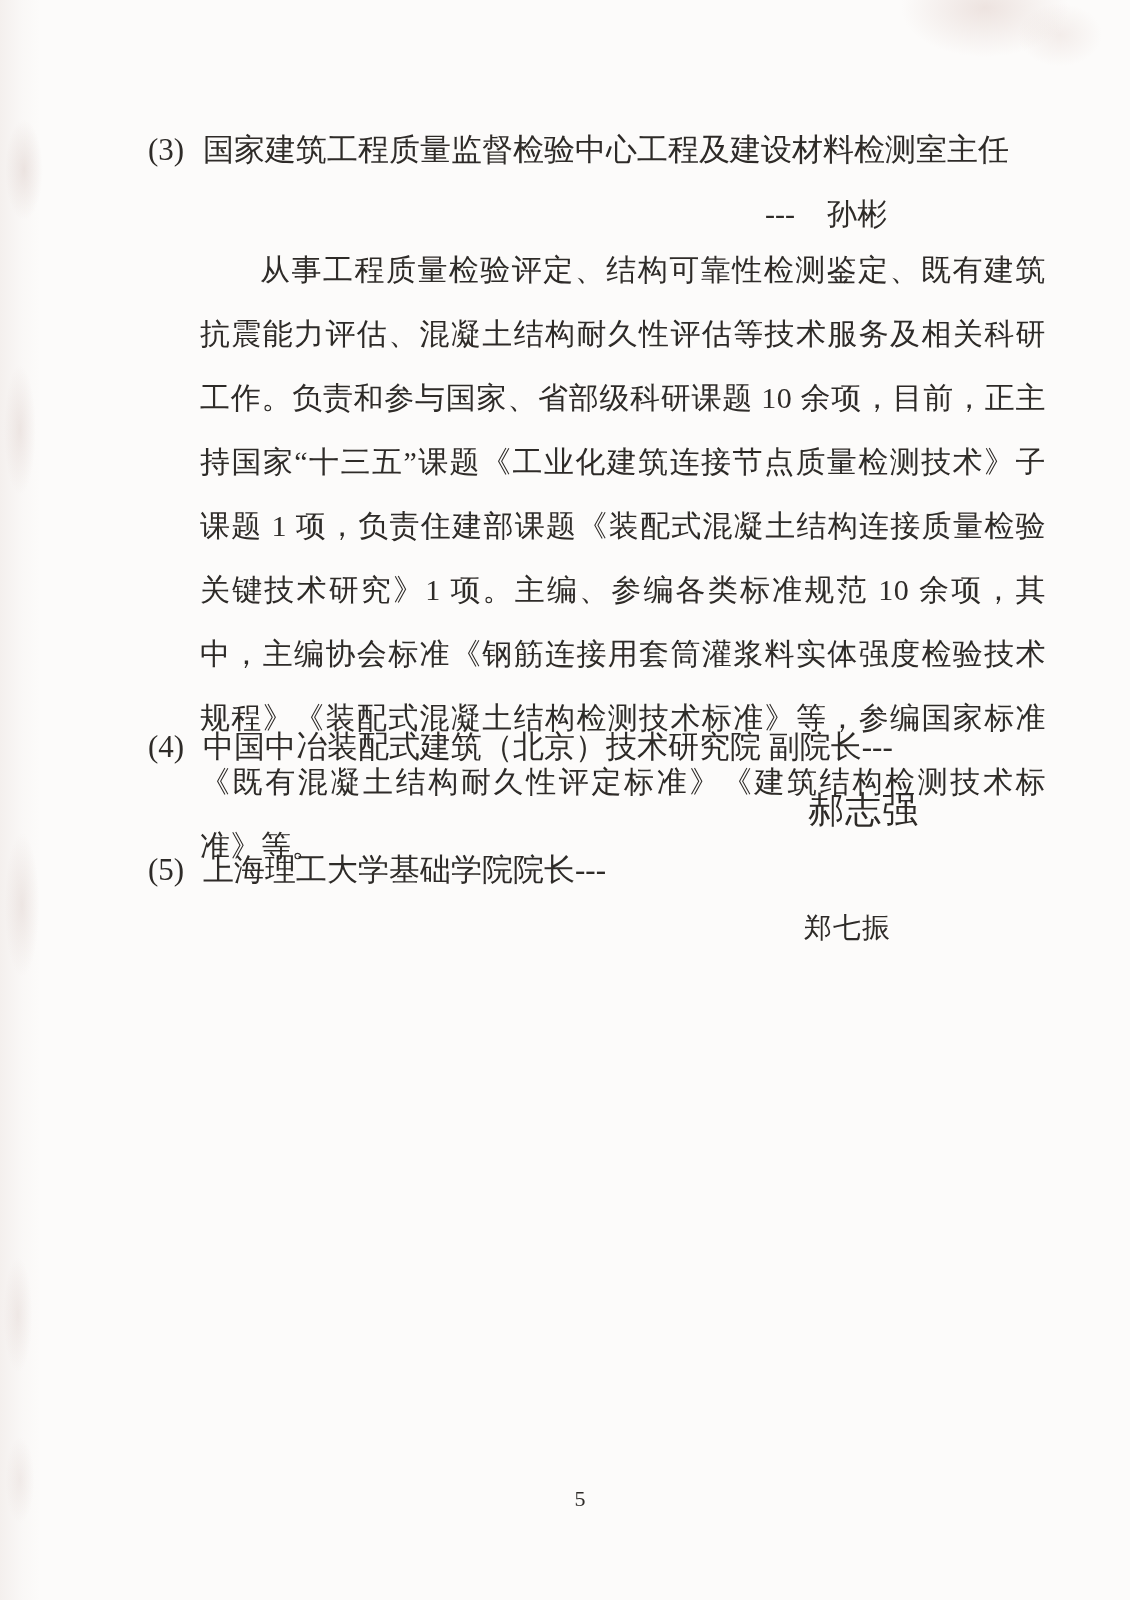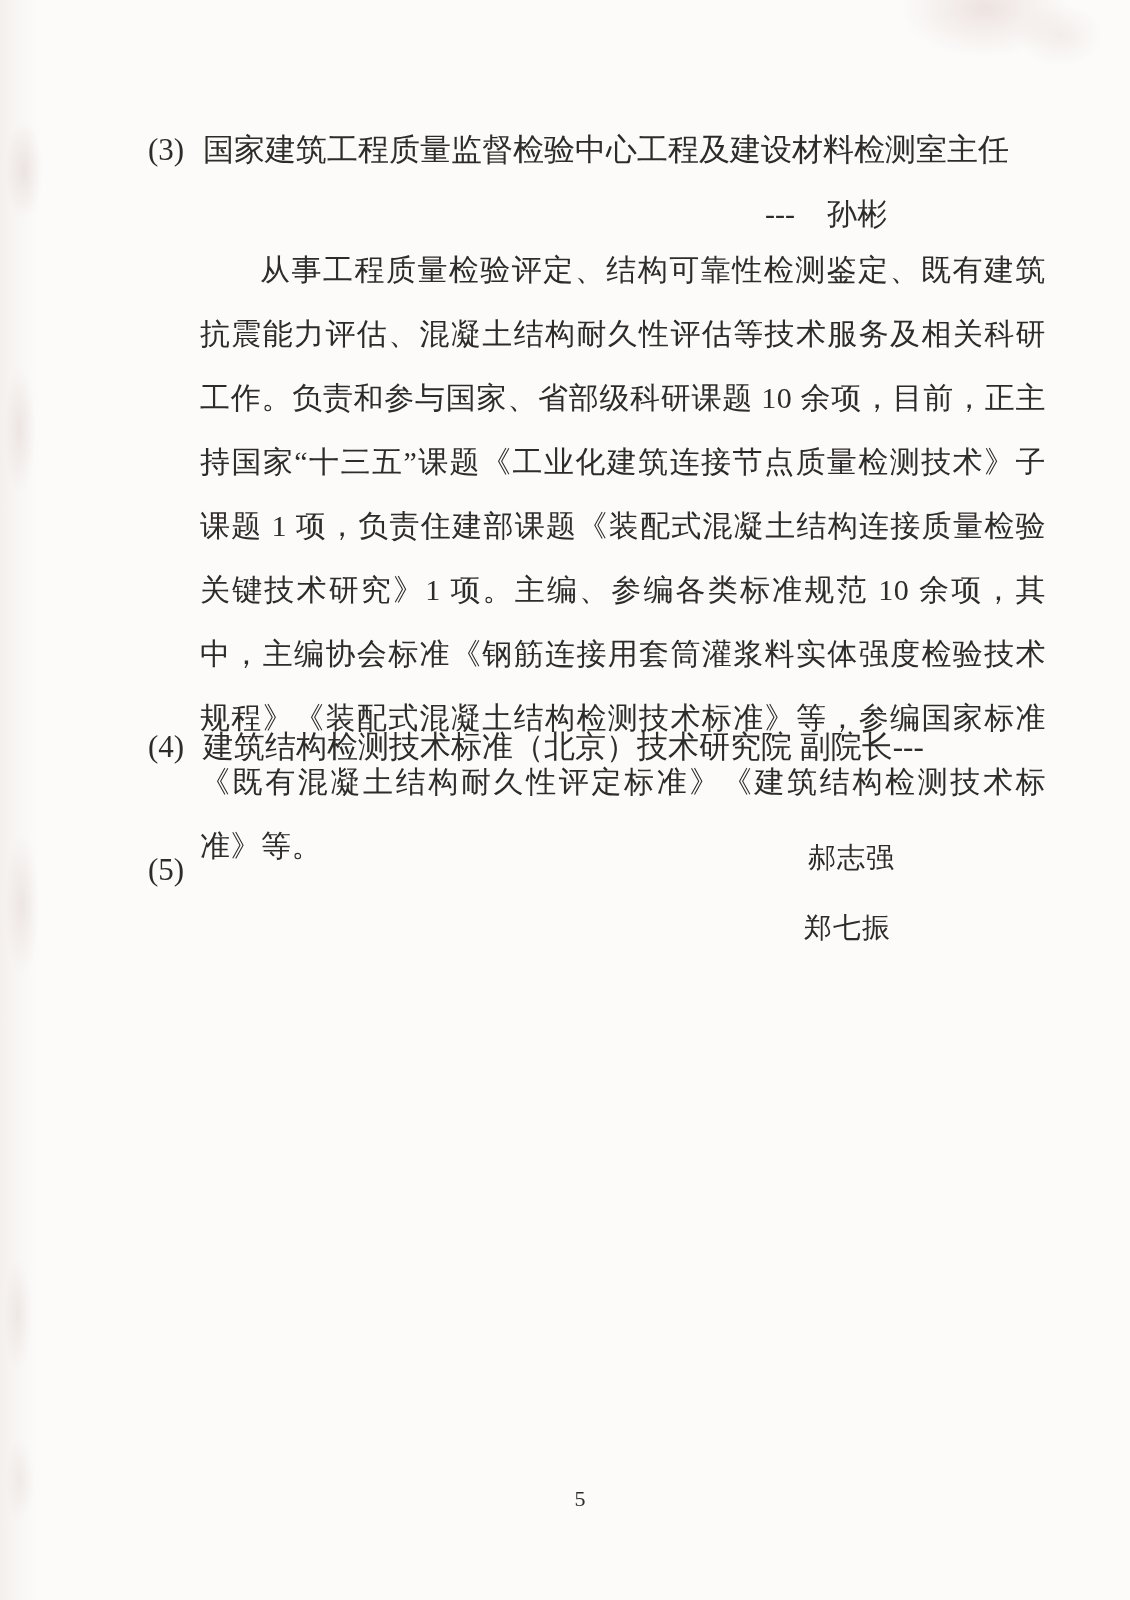--- a/index.html
+++ b/index.html
@@ -54,21 +54,21 @@
     position: absolute;
     font-size: 30px;
     line-height: 36px;
     white-space: nowrap;
   }
   .signature.with-dashes {
     display: flex;
     gap: 32px;
   }
   .sig-3 { left: 765px; top: 196px; }
-  .sig-4 { left: 808px; top: 840px; font-size: 28px; letter-spacing: 1px; }
+  .sig-4 { left: 808px; top: 792px; font-size: 36px; letter-spacing: 1px; }
   .sig-5 { left: 804px; top: 912px; font-size: 28px; letter-spacing: 1px; font-family: Liberation Mono, monospace; }
   .row-3 { top: 130px; }
   .row-4 { top: 727px; }
   .row-5 { top: 850px; }
   .page-number {
     position: absolute;
     left: 540px;
     top: 1486px;
     width: 80px;
     text-align: center;
@@ -87,29 +87,30 @@
 
   <div class="signature with-dashes sig-3">
     <span>---</span>
     <span>孙彬</span>
   </div>
 
   <div class="paragraph">从事工程质量检验评定、结构可靠性检测鉴定、既有建筑抗震能力评估、混凝土结构耐久性评估等技术服务及相关科研工作。负责和参与国家、省部级科研课题 10 余项，目前，正主持国家“十三五”课题《工业化建筑连接节点质量检测技术》子课题 1 项，负责住建部课题《装配式混凝土结构连接质量检验关键技术研究》1 项。主编、参编各类标准规范 10 余项，其中，主编协会标准《钢筋连接用套筒灌浆料实体强度检验技术规程》《装配式混凝土结构检测技术标准》等，参编国家标准《既有混凝土结构耐久性评定标准》《建筑结构检测技术标准》等。</div>
 
   <div class="item-row row-4">
     <span class="marker">(4)</span>
-    <span class="title">建筑结构检测技术标准（北京）技术研究院 副院长---</span>
+    <span class="title">中国中冶装配式建筑（北京）技术研究院 副院长---</span>
   </div>
 
   <div class="signature sig-4">
     <span>郝志强</span>
   </div>
 
   <div class="item-row row-5">
     <span class="marker">(5)</span>
+    <span class="title">上海理工大学基础学院院长---</span>
   </div>
 
   <div class="signature sig-5">
     <span>郑七振</span>
   </div>
 
   <div class="page-number">5</div>
 
 </div>
 

